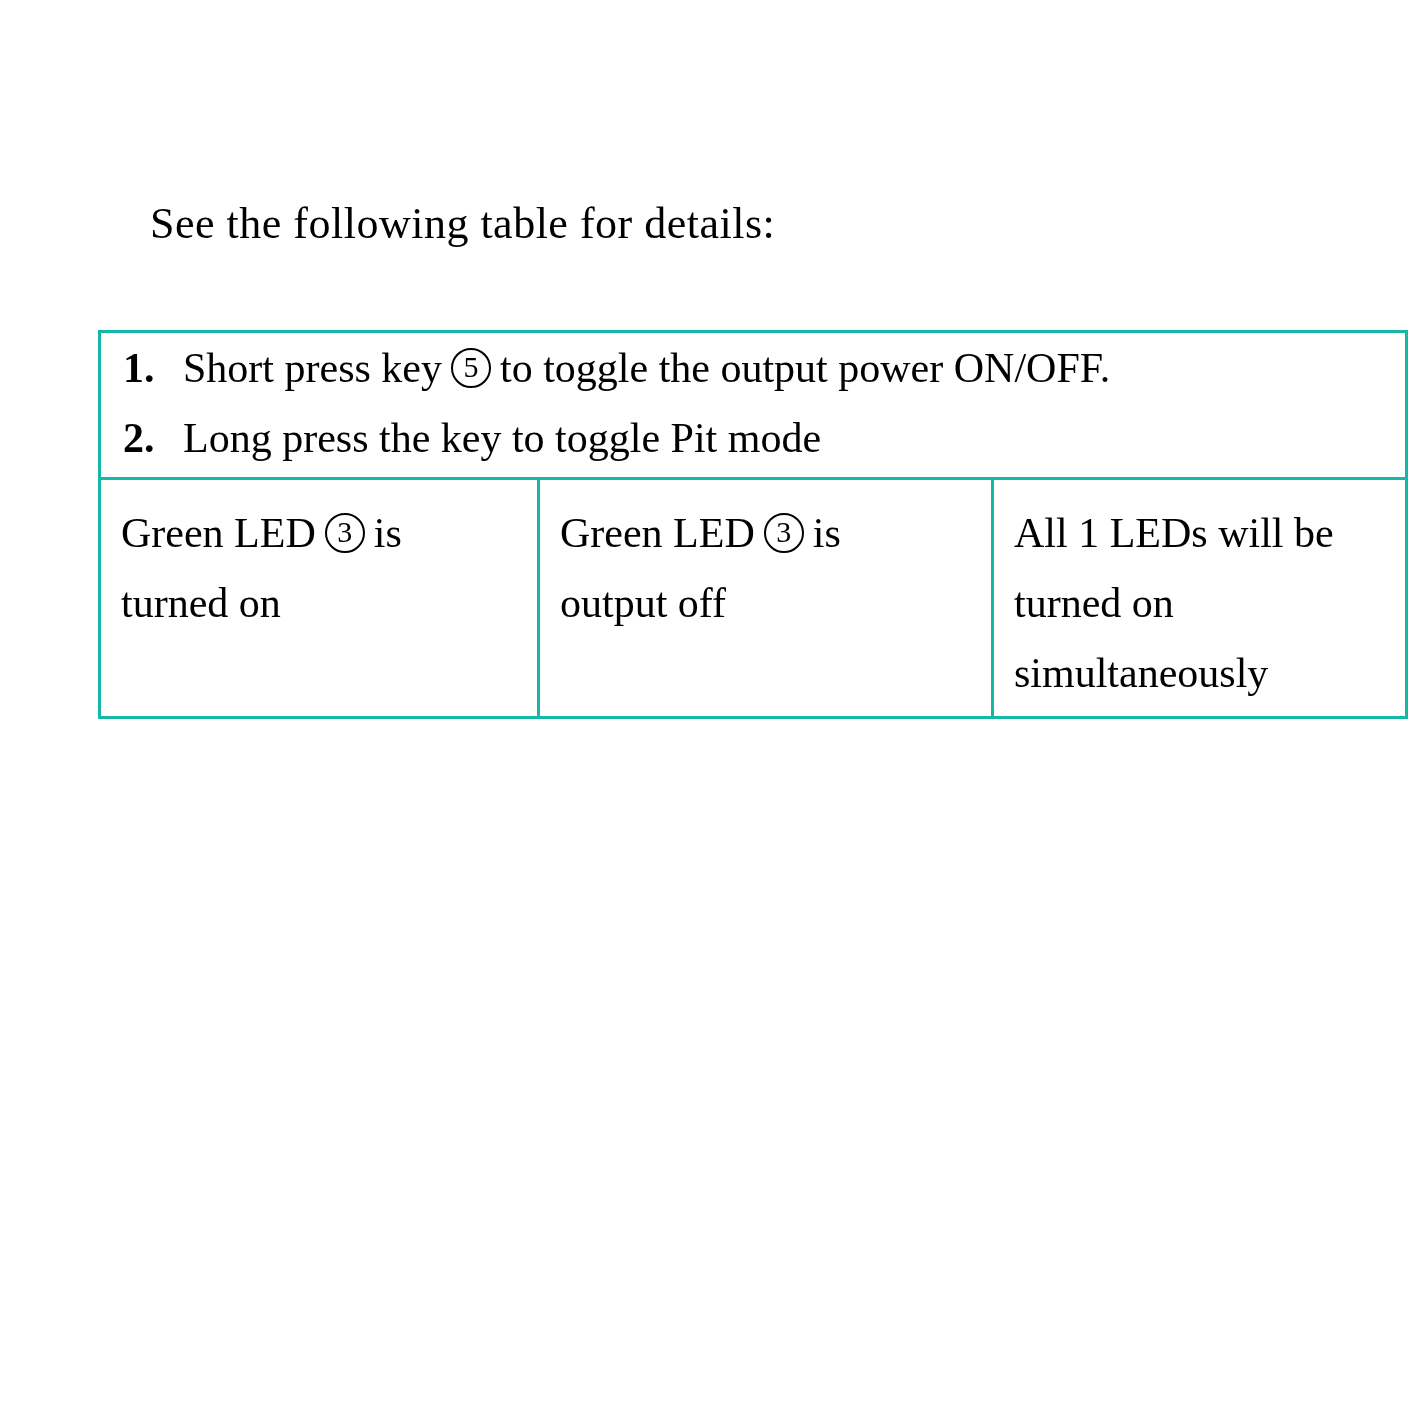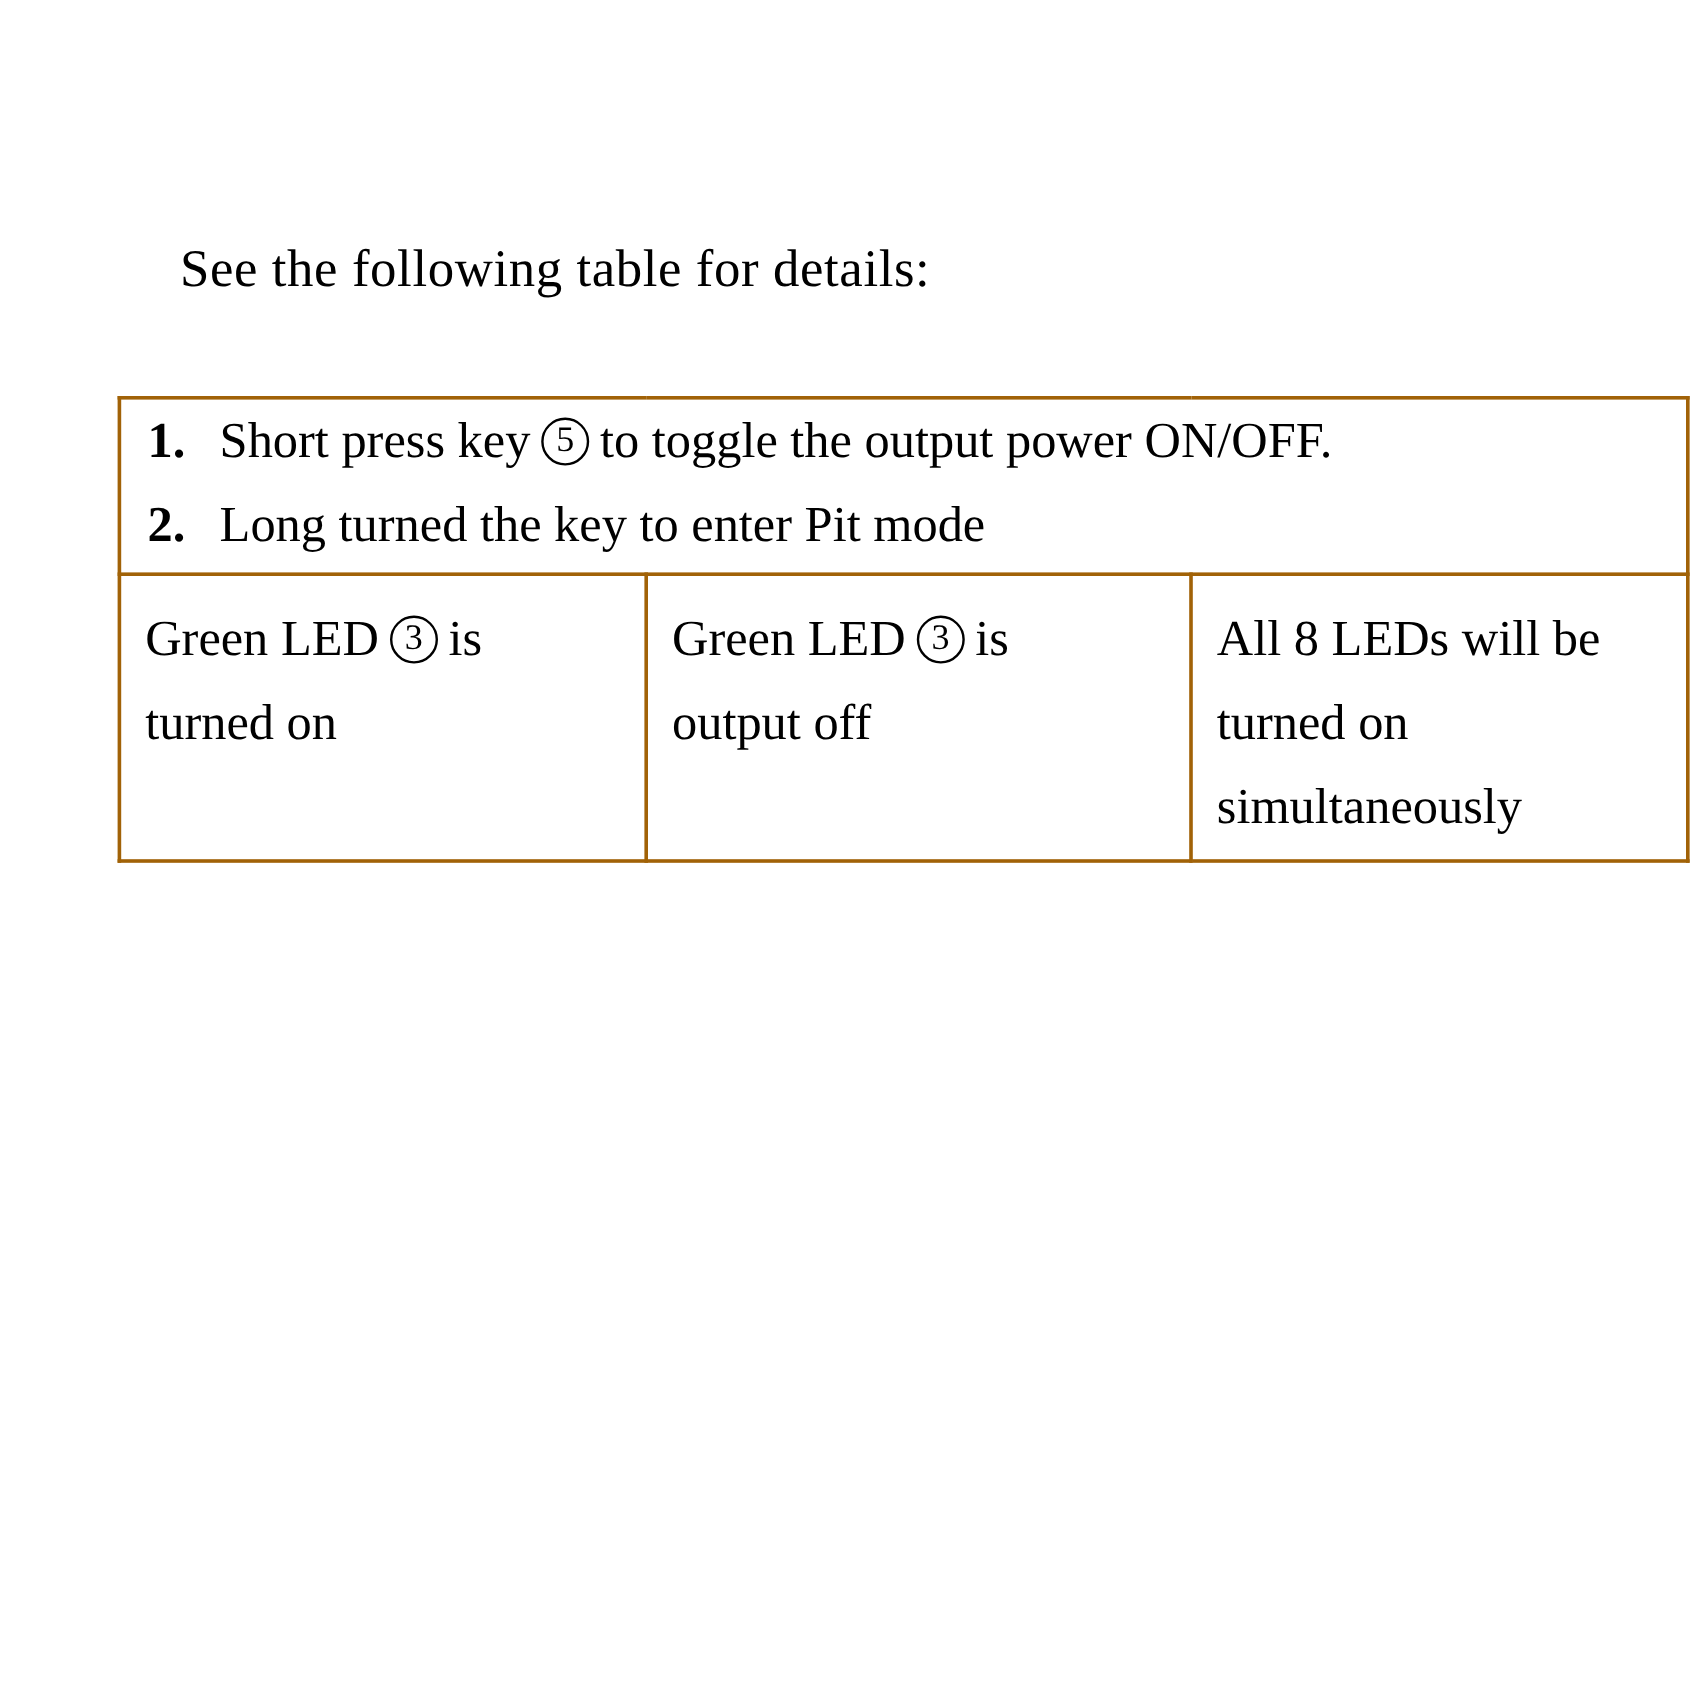--- a/index.html
+++ b/index.html
@@ -28,21 +28,21 @@
     left: 66px; top: 330px;
     border-collapse: collapse;
     table-layout: fixed;
     font-size: 42px;
     color: #000000;
   }
   col.c1 { width: 439px; }
   col.c2 { width: 454px; }
   col.c3 { width: 414px; }
   table.details td {
-    border: 3px solid #a16207;
+    border: 3px solid #14b8a6;
     vertical-align: top;
     background: #ffffff;
   }
   
   tr.instr-row { height: 140px; }
   td.instr-cell { padding: 0 20px 4px 22px; }
   .instr-line { line-height: 70px; white-space: nowrap; }
   .instr-num {
     display: inline-block;
     width: 60px;
@@ -79,36 +79,36 @@
     <colgroup>
       <col class="c1">
         <col class="c2">
         <col class="c3">
     </colgroup>
     <tbody>
 
       <tr class="instr-row">
         <td colspan="3" class="instr-cell">
           <div class="instr-line"><span class="instr-num">1.</span><span>Short press key</span><span class="circled"><span>5</span></span><span>to toggle the output power ON/OFF.</span></div>
-          <div class="instr-line"><span class="instr-num">2.</span><span>Long turned the key to enter Pit mode</span></div>
+          <div class="instr-line"><span class="instr-num">2.</span><span>Long press the key to toggle Pit mode</span></div>
         </td>
       </tr>
 
 
       <tr class="body-row">
         <td class="body">
           <div class="cell-line"><span>Green LED</span><span class="circled"><span>3</span></span><span>is</span></div>
           <div class="cell-line">turned on</div>
         </td>
         <td class="body">
           <div class="cell-line"><span>Green LED</span><span class="circled"><span>3</span></span><span>is</span></div>
           <div class="cell-line">output off</div>
         </td>
         <td class="body">
-          <div class="cell-line">All 8 LEDs will be</div>
+          <div class="cell-line">All 1 LEDs will be</div>
           <div class="cell-line">turned on</div>
           <div class="cell-line">simultaneously</div>
         </td>
       </tr>
 
     </tbody>
   </table>
 
 </div>
 

